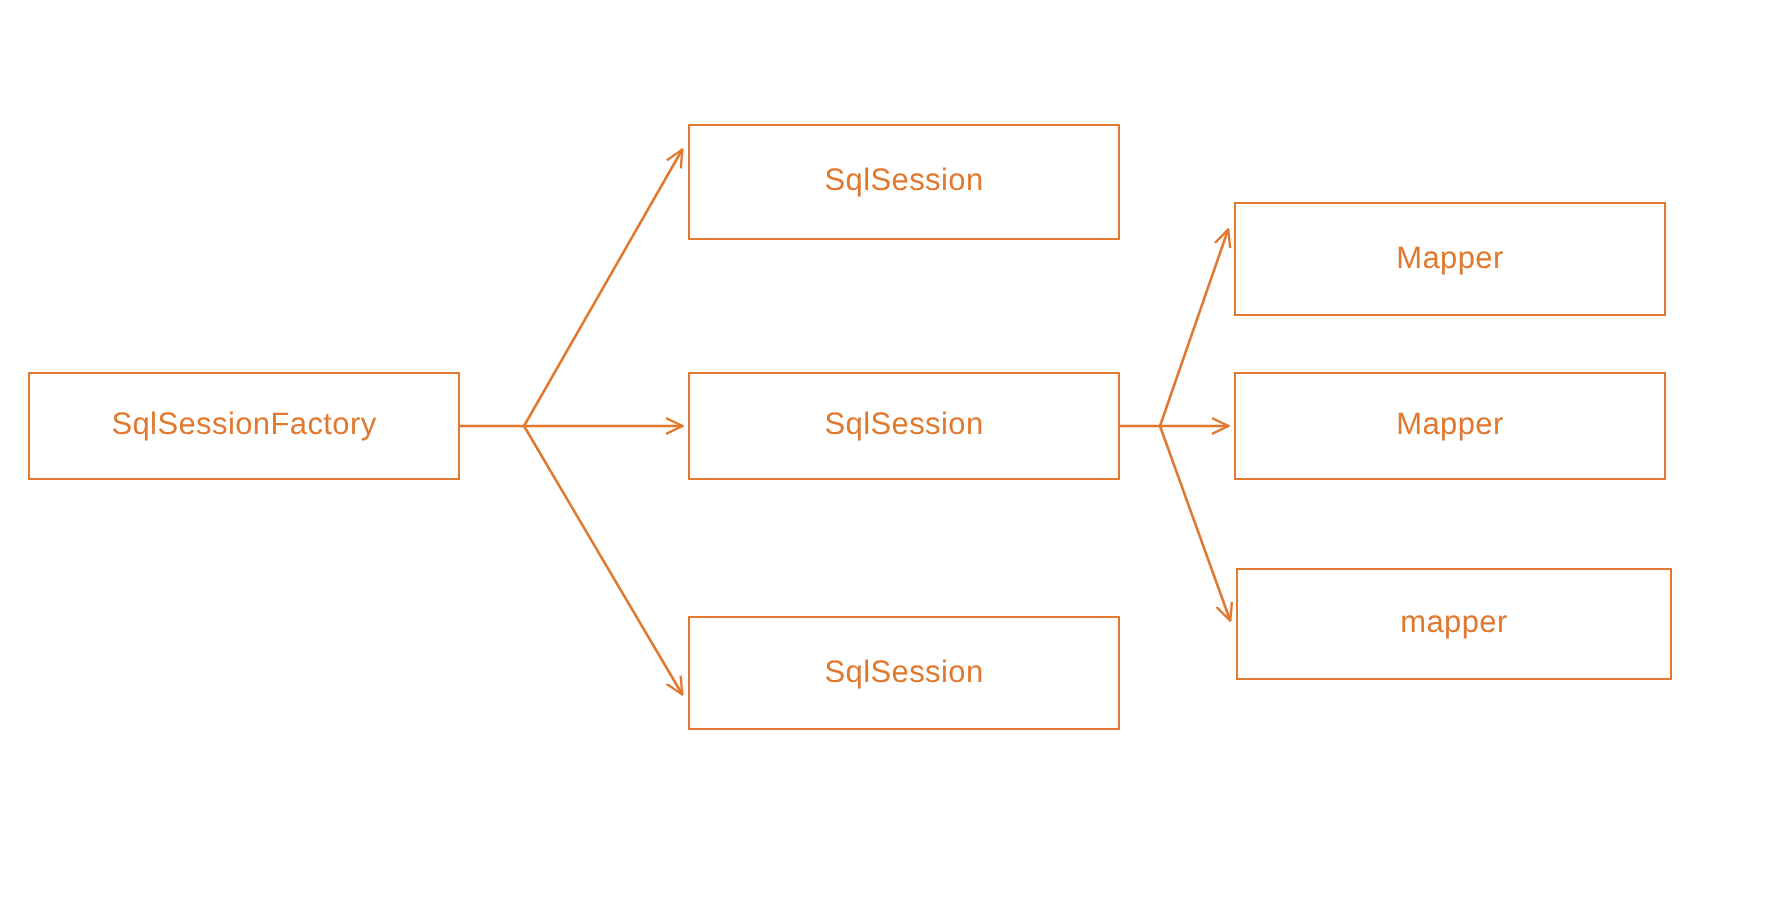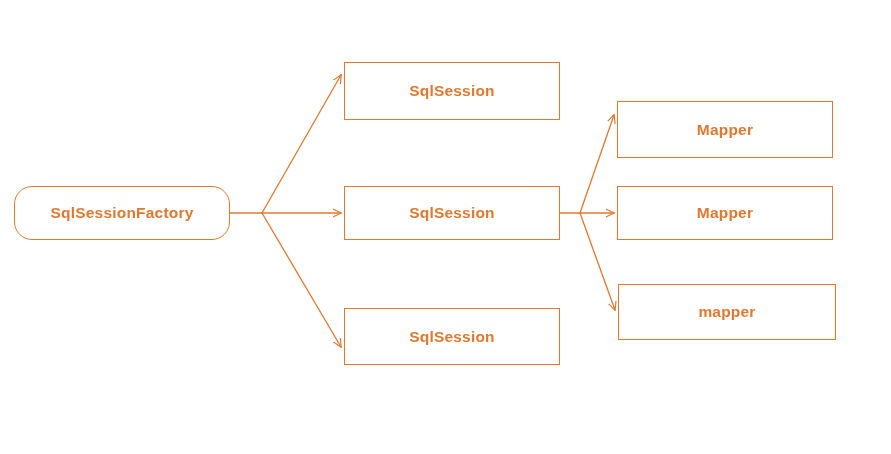--- a/index.html
+++ b/index.html
@@ -29,21 +29,21 @@
   .node {
     position: absolute;
     box-sizing: border-box;
     background: #ffffff;
     border: 1.3px solid #e0792f;
     display: flex;
     align-items: center;
     justify-content: center;
     color: #e0792f;
     font-size: 15.5px;
-    font-weight: 700;
+    font-weight: 400;
     letter-spacing: 0.2px;
     white-space: nowrap;
     z-index: 2;
   }
   .watermark {
     position: absolute;
     right: 16px;
     bottom: 14px;
     color: #dcdcdc;
     font-size: 16px;
@@ -74,21 +74,21 @@
       <path d="M 262 213 L 341 347" marker-end="url(#ah)"></path>
 
       <path d="M 560 213 L 580 213"></path>
 
       <path d="M 580 213 L 614 115" marker-end="url(#ah)"></path>
       <path d="M 580 213 L 614 213" marker-end="url(#ah)"></path>
       <path d="M 580 213 L 615 310" marker-end="url(#ah)"></path>
     </g>
   </svg>
 
-  <div class="node" style="left:14px;  top:186px; width:216px; height:54px;border-radius:18px;">
+  <div class="node" style="left:14px;  top:186px; width:216px; height:54px;">
     <span>SqlSessionFactory</span>
   </div>
 
   <div class="node" style="left:344px; top:62px;  width:216px; height:58px;">
     <span>SqlSession</span>
   </div>
 
   <div class="node" style="left:344px; top:186px; width:216px; height:54px;">
     <span>SqlSession</span>
   </div>

